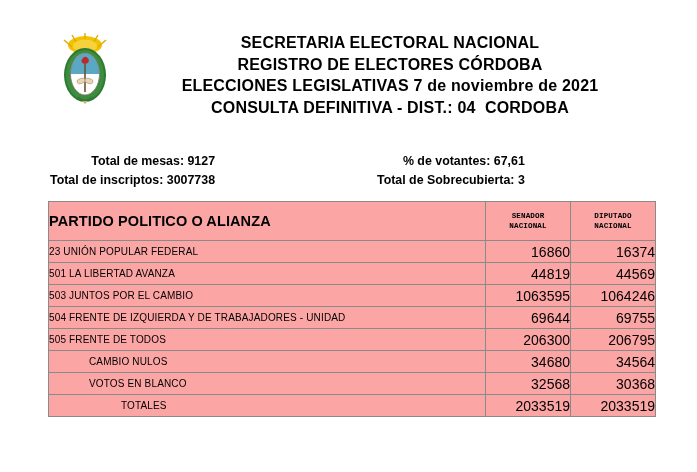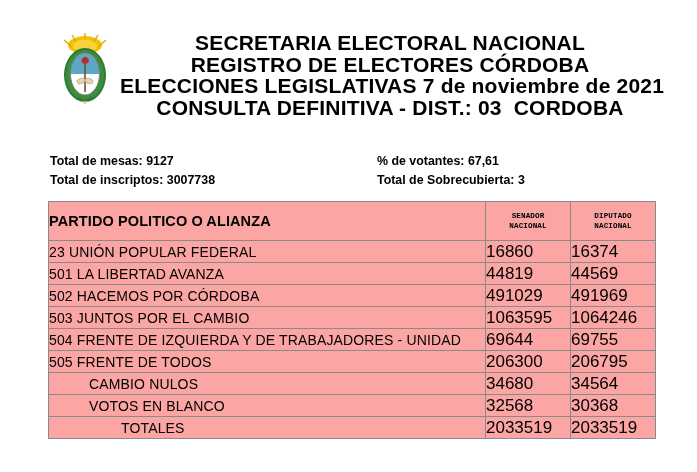--- a/index.html
+++ b/index.html
@@ -29,34 +29,35 @@
     height: 82px;
   }
   .title-block {
     position: absolute;
     left: 120px;
     top: 32px;
     width: 540px;
     text-align: center;
   }
   .title-line {
-    font-size: 21px;
+    font-size: 16px;
     font-weight: bold;
     letter-spacing: 0.2px;
     line-height: 21.5px;
     white-space: pre;
   }
 
   
   .summary {
     position: absolute;
     left: 0;
     top: 152px;
     width: 697px;
     height: 44px;
+    text-align: right;
   }
   .summary-col {
     position: absolute;
     font-size: 12.4px;
     font-weight: bold;
     line-height: 19px;
   }
   .summary-left  { left: 50px; top: 0; }
   .summary-right { left: 377px; top: 0; }
   .summary-row { white-space: pre; }
@@ -98,33 +99,34 @@
     font-weight: bold;
     line-height: 10px;
     letter-spacing: 0.1px;
     font-family: Liberation Mono, monospace;
   }
   .th-num span { display: block; }
 
   
   td.party {
     height: 21px;
-    font-size: 14px;
+    font-size: 10px;
     text-align: left;
     vertical-align: middle;
     padding-left: 13px;
     letter-spacing: 0.15px;
     white-space: nowrap;
   }
   td.party.indent-1 { padding-left: 40px; }
   td.party.indent-2 { padding-left: 72px; }
   td.num {
     height: 21px;
     width: 84px;
-    font-size: 17px;
+    font-size: 14px;
+    text-align: right;
     vertical-align: middle;
     padding-right: 9px;
     white-space: nowrap;
   }
 </style>
 </head>
 <body>
 
 <div class="doc-header">
 
@@ -167,21 +169,21 @@
       </g>
 
       <path d="M 24 71 l 3 3 l 3 -3 z" fill="#c9b482"></path>
     </svg>
   </div>
 
   <div class="title-block">
     <div class="title-line">SECRETARIA ELECTORAL NACIONAL</div>
     <div class="title-line">REGISTRO DE ELECTORES CÓRDOBA</div>
     <div class="title-line">ELECCIONES LEGISLATIVAS 7 de noviembre de 2021</div>
-    <div class="title-line">CONSULTA DEFINITIVA - DIST.: 03  CORDOBA</div>
+    <div class="title-line">CONSULTA DEFINITIVA - DIST.: 04  CORDOBA</div>
   </div>
 </div>
 
 <div class="summary">
   <div class="summary-col summary-left">
     <div class="summary-row">Total de mesas: 9127</div>
     <div class="summary-row">Total de inscriptos: 3007738</div>
   </div>
   <div class="summary-col summary-right">
     <div class="summary-row">% de votantes: 67,61</div>
@@ -209,25 +211,20 @@
         <td class="party">23 UNIÓN POPULAR FEDERAL</td>
         <td class="num">16860</td>
         <td class="num">16374</td>
       </tr>
       <tr>
         <td class="party">501 LA LIBERTAD AVANZA</td>
         <td class="num">44819</td>
         <td class="num">44569</td>
       </tr>
       <tr>
-        <td class="party">502 HACEMOS POR CÓRDOBA</td>
-        <td class="num">491029</td>
-        <td class="num">491969</td>
-      </tr>
-      <tr>
         <td class="party">503 JUNTOS POR EL CAMBIO</td>
         <td class="num">1063595</td>
         <td class="num">1064246</td>
       </tr>
       <tr>
         <td class="party">504 FRENTE DE IZQUIERDA Y DE TRABAJADORES - UNIDAD</td>
         <td class="num">69644</td>
         <td class="num">69755</td>
       </tr>
       <tr>

